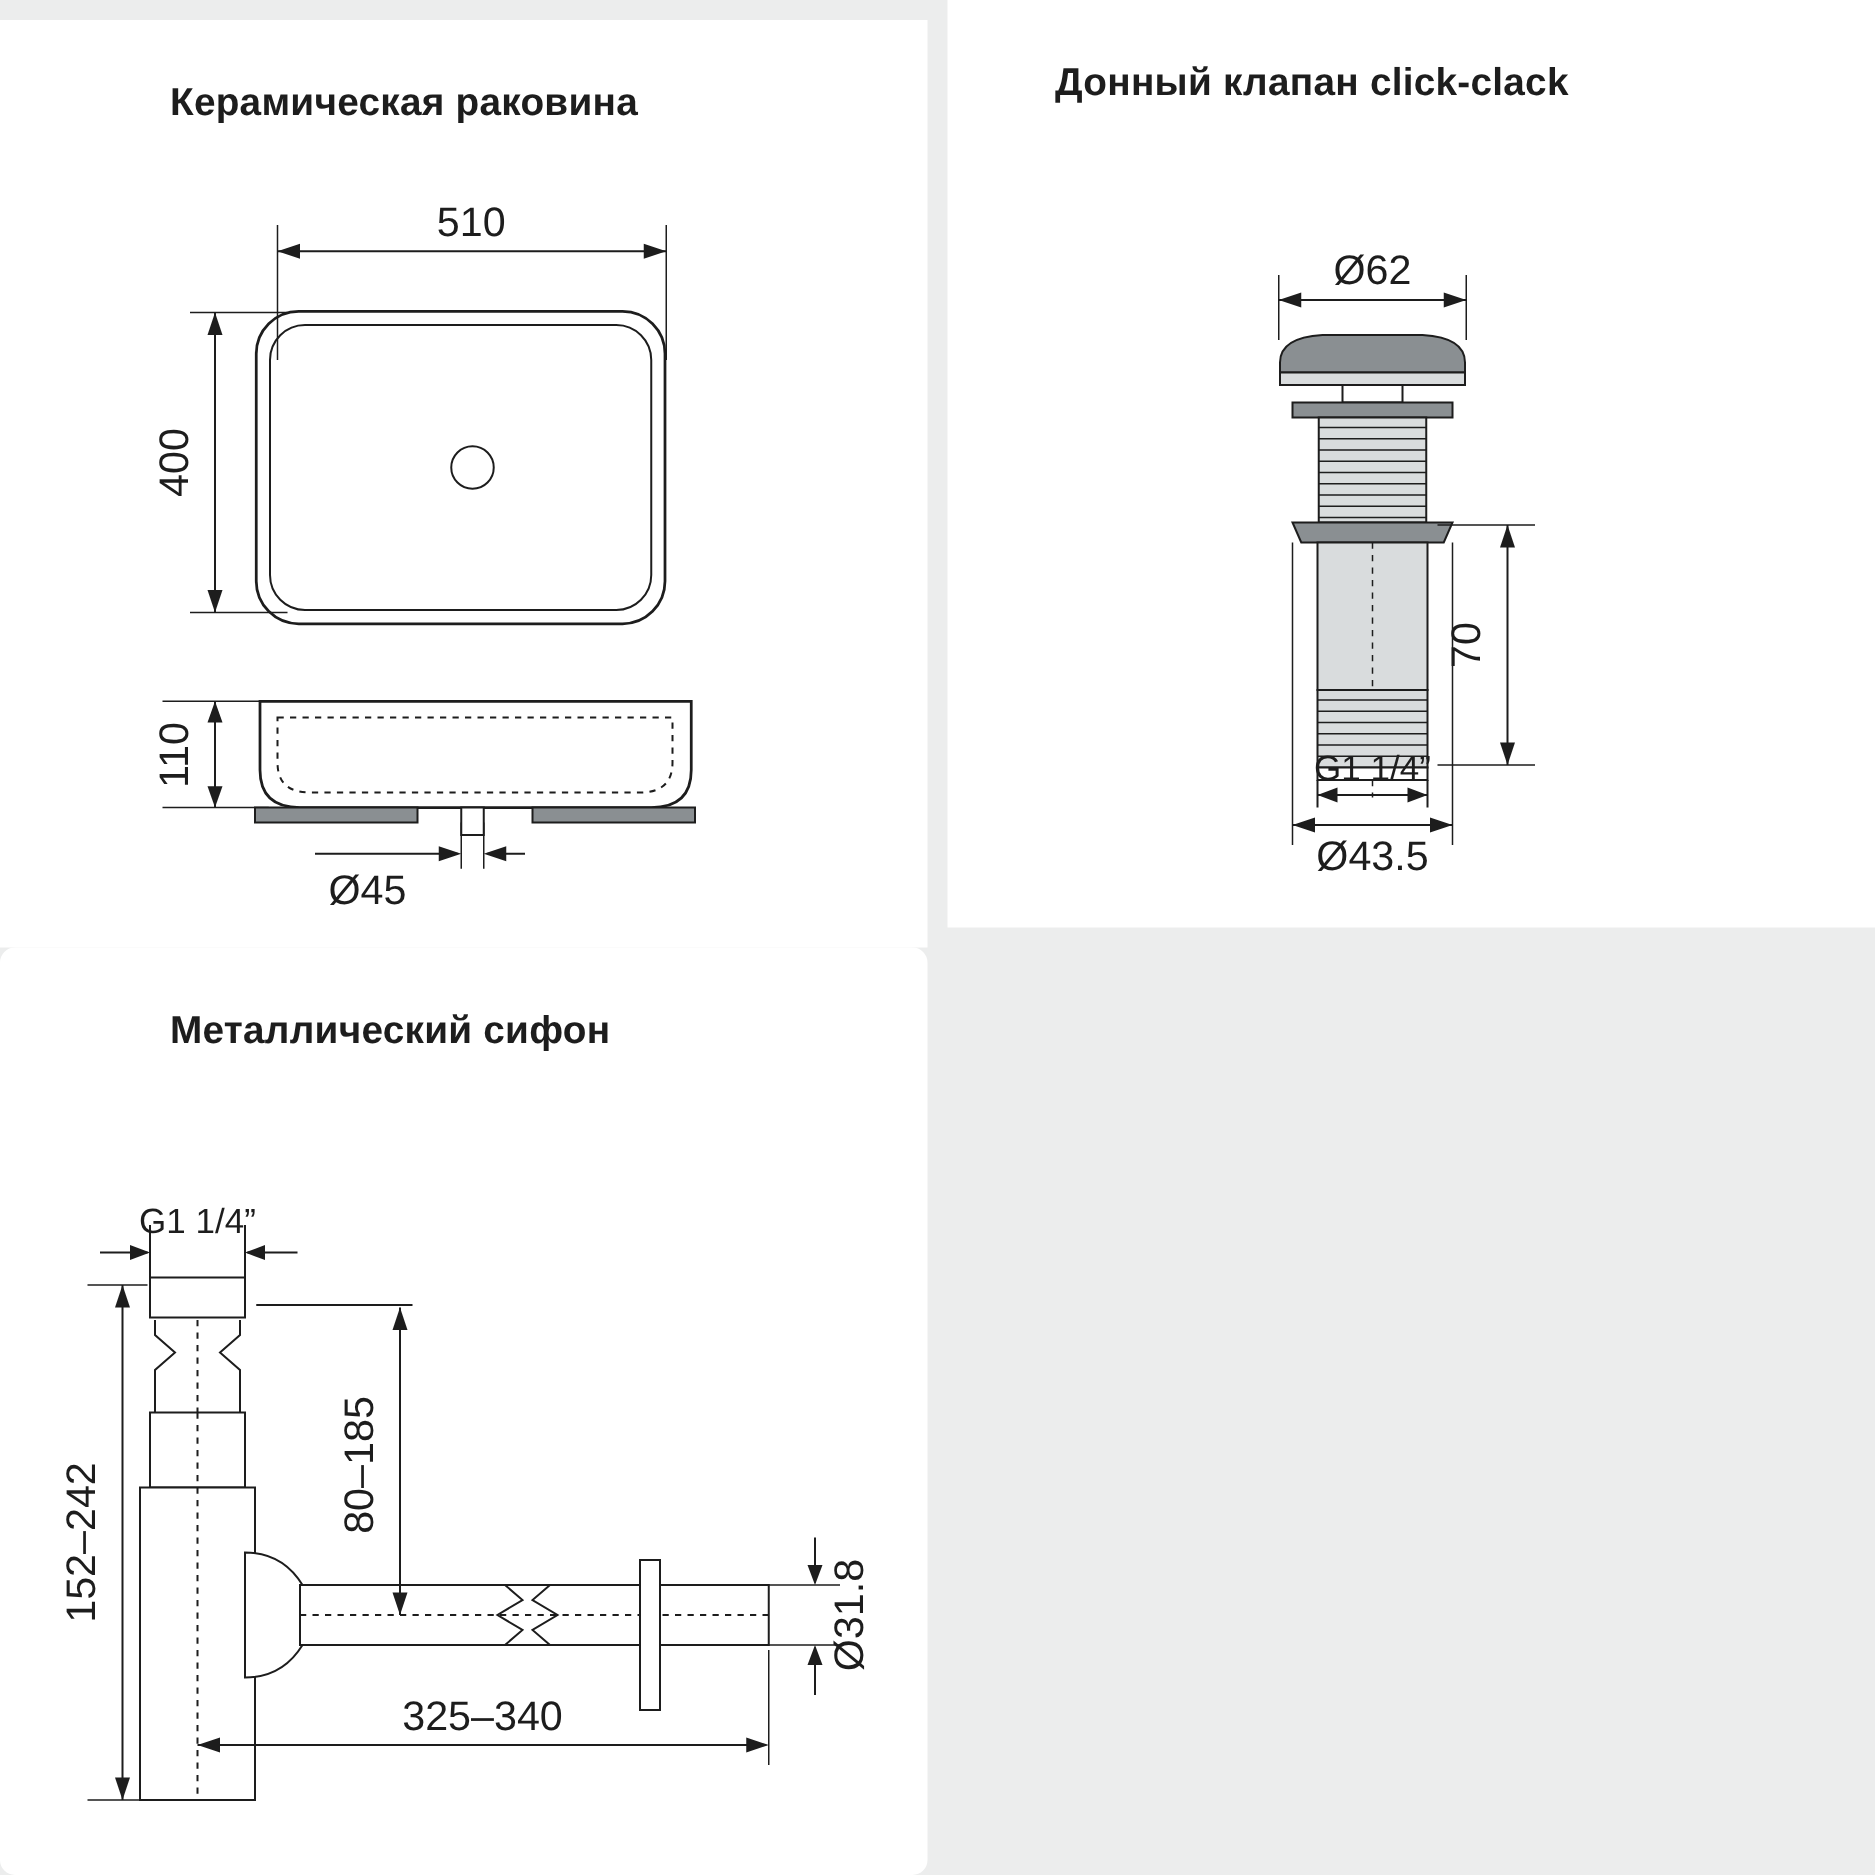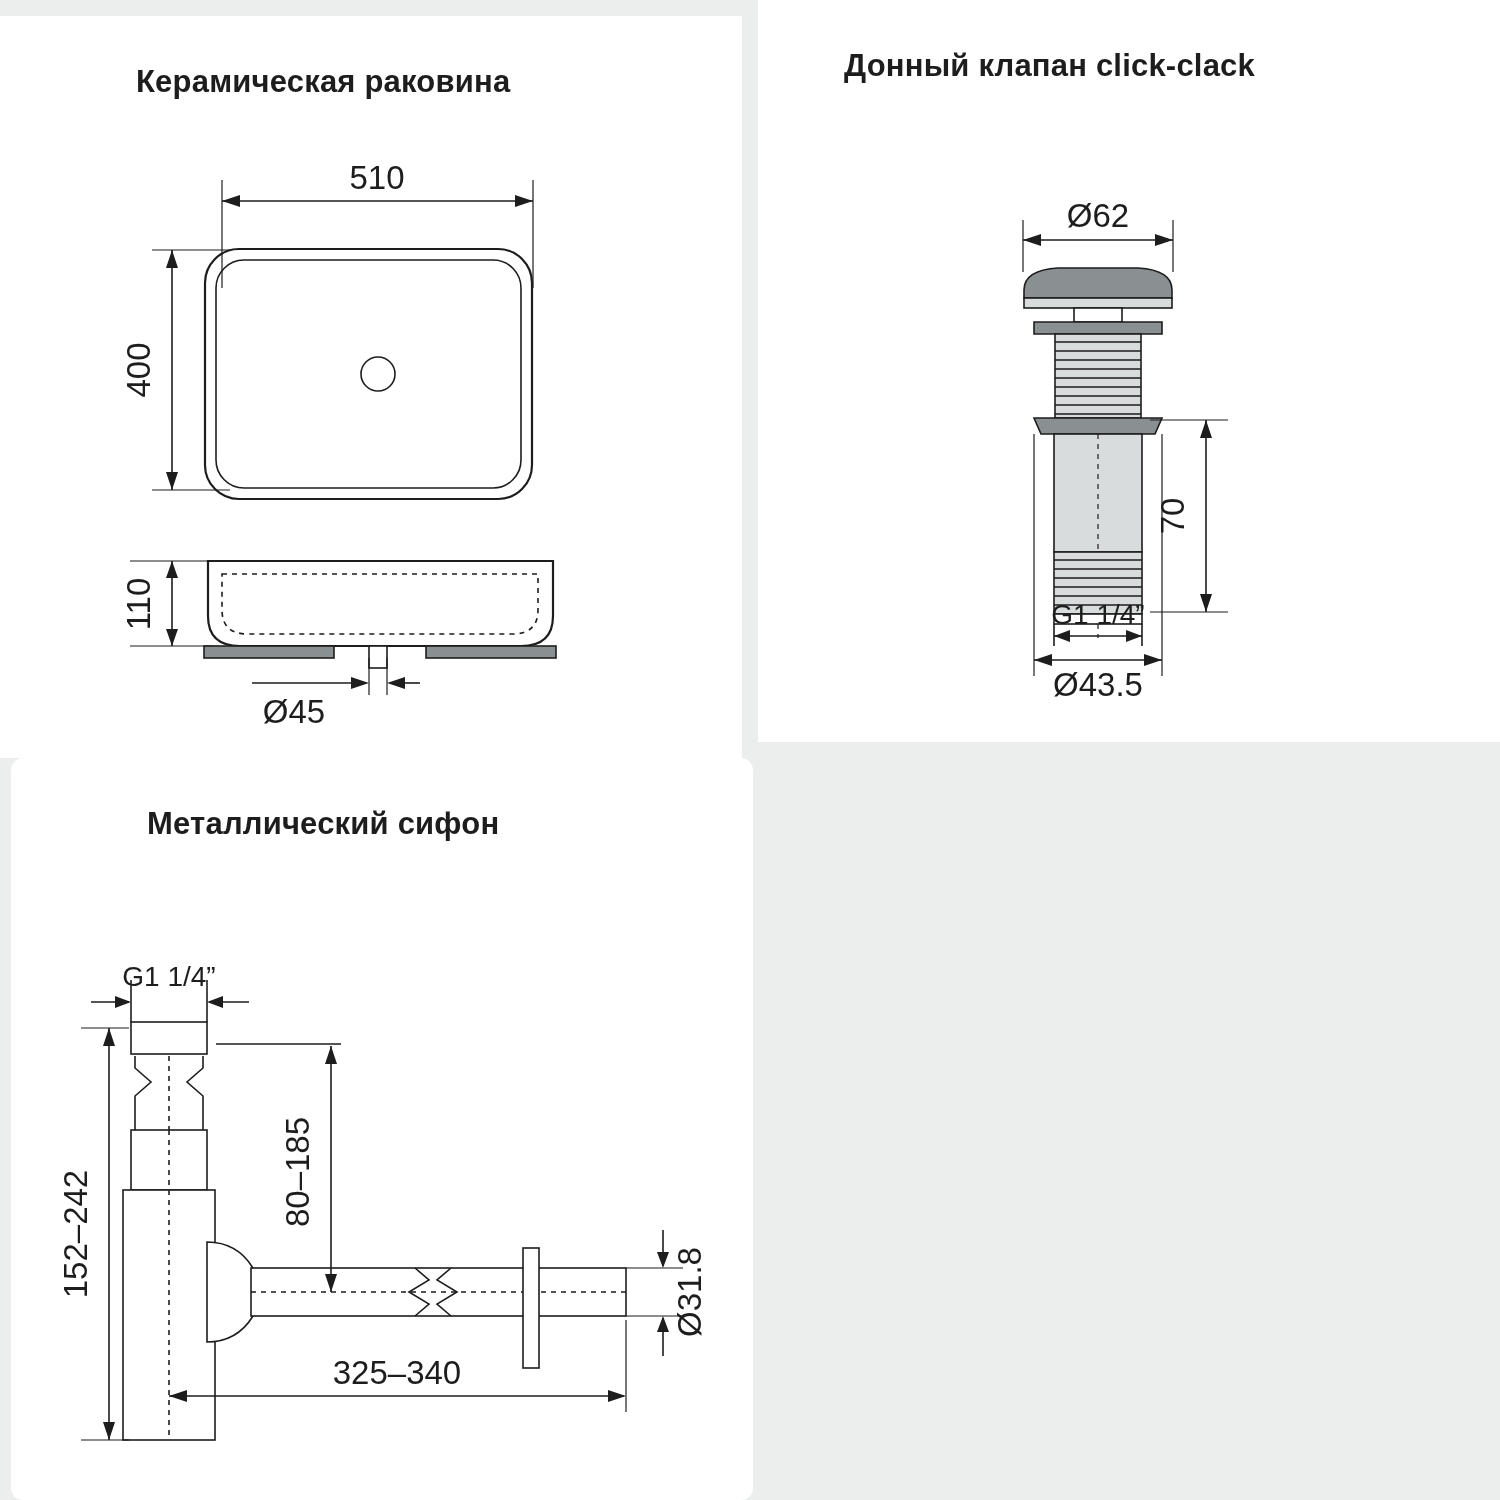--- a/index.html
+++ b/index.html
@@ -18,21 +18,21 @@
     width: 1500px;
     height: 1500px;
     background: #eceded;
   }
   .panel {
     position: absolute;
     background: #ffffff;
   }
   .panel-sink   { left: 0;   top: 0;   width: 742px;  height: 742px; margin-top: 16px; }
   .panel-valve  { left: 758px; top: 0;  width: 742px;  height: 742px; text-decoration: underline; }
-  .panel-siphon { left: 11px;   top: 758px; width: 742px; height: 742px; border-radius: 12px; }
+  .panel-siphon { left: 0;   top: 758px; width: 742px; height: 742px; border-radius: 12px; }
 
   .panel-title {
     position: absolute;
     font-size: 31px;
     font-weight: bold;
     color: #1d1d1d;
     letter-spacing: 0.2px;
     white-space: nowrap;
   }
   .title-sink   { left: 136px; top: 48px; }

